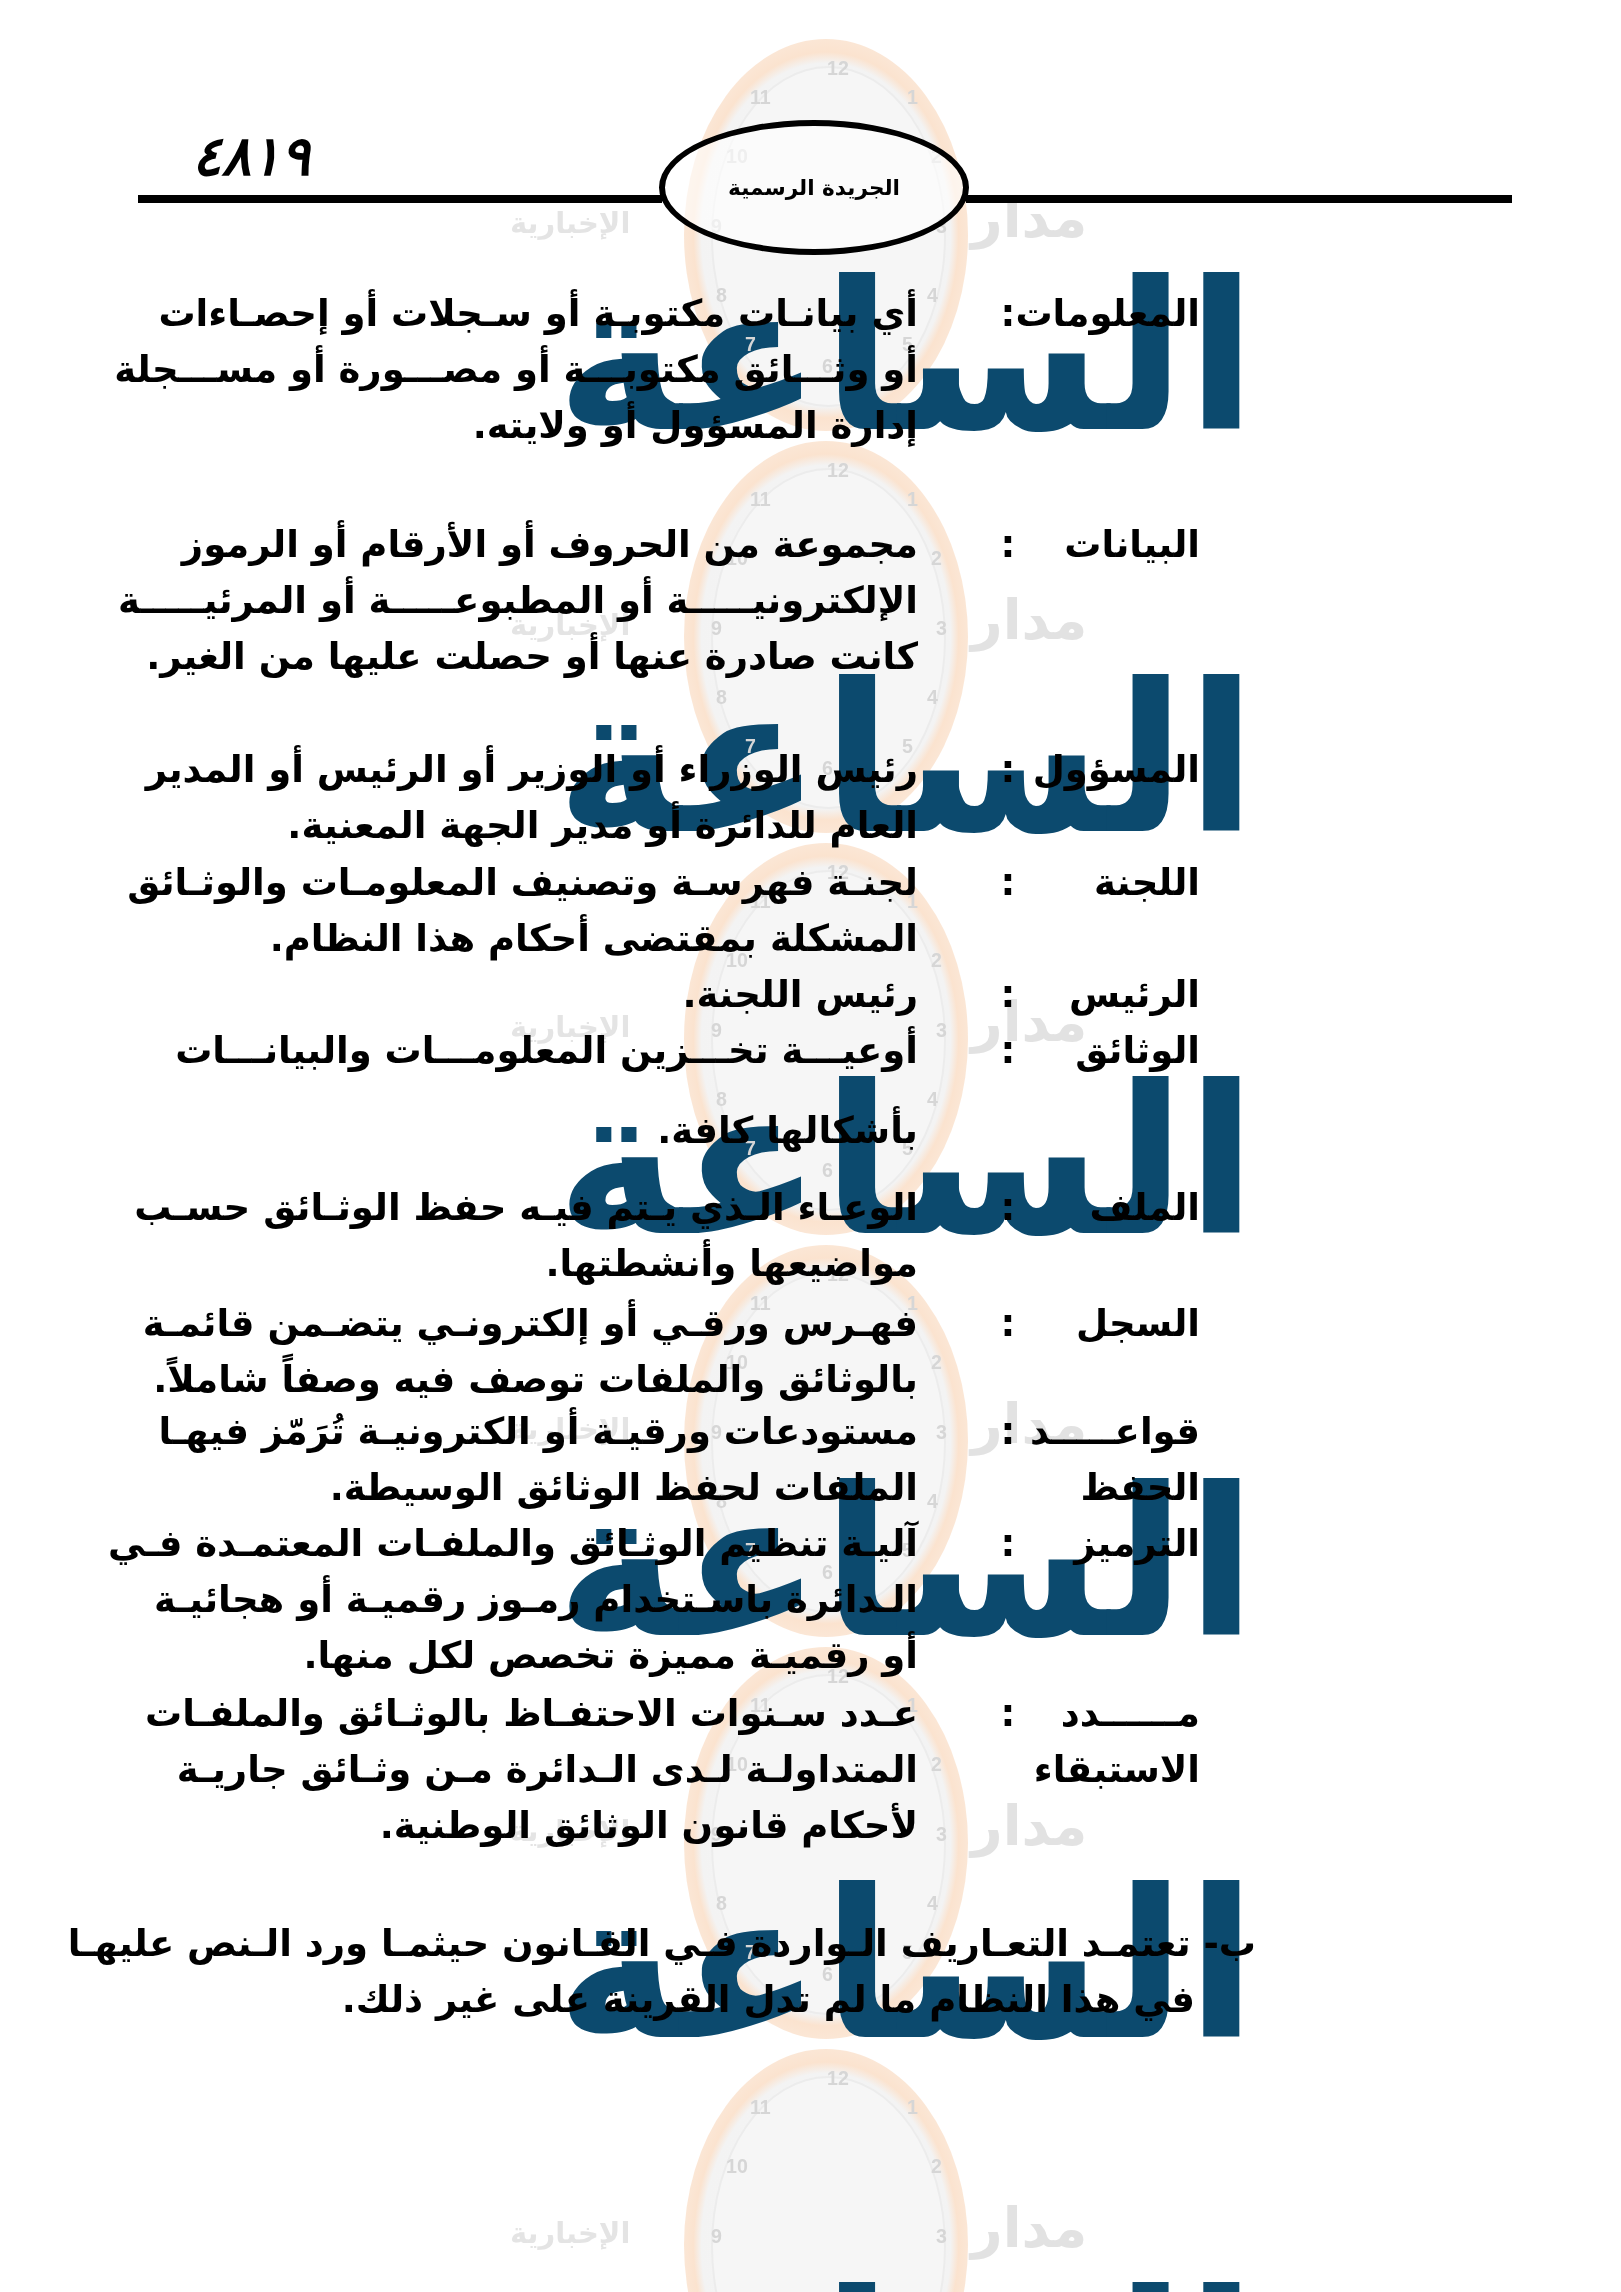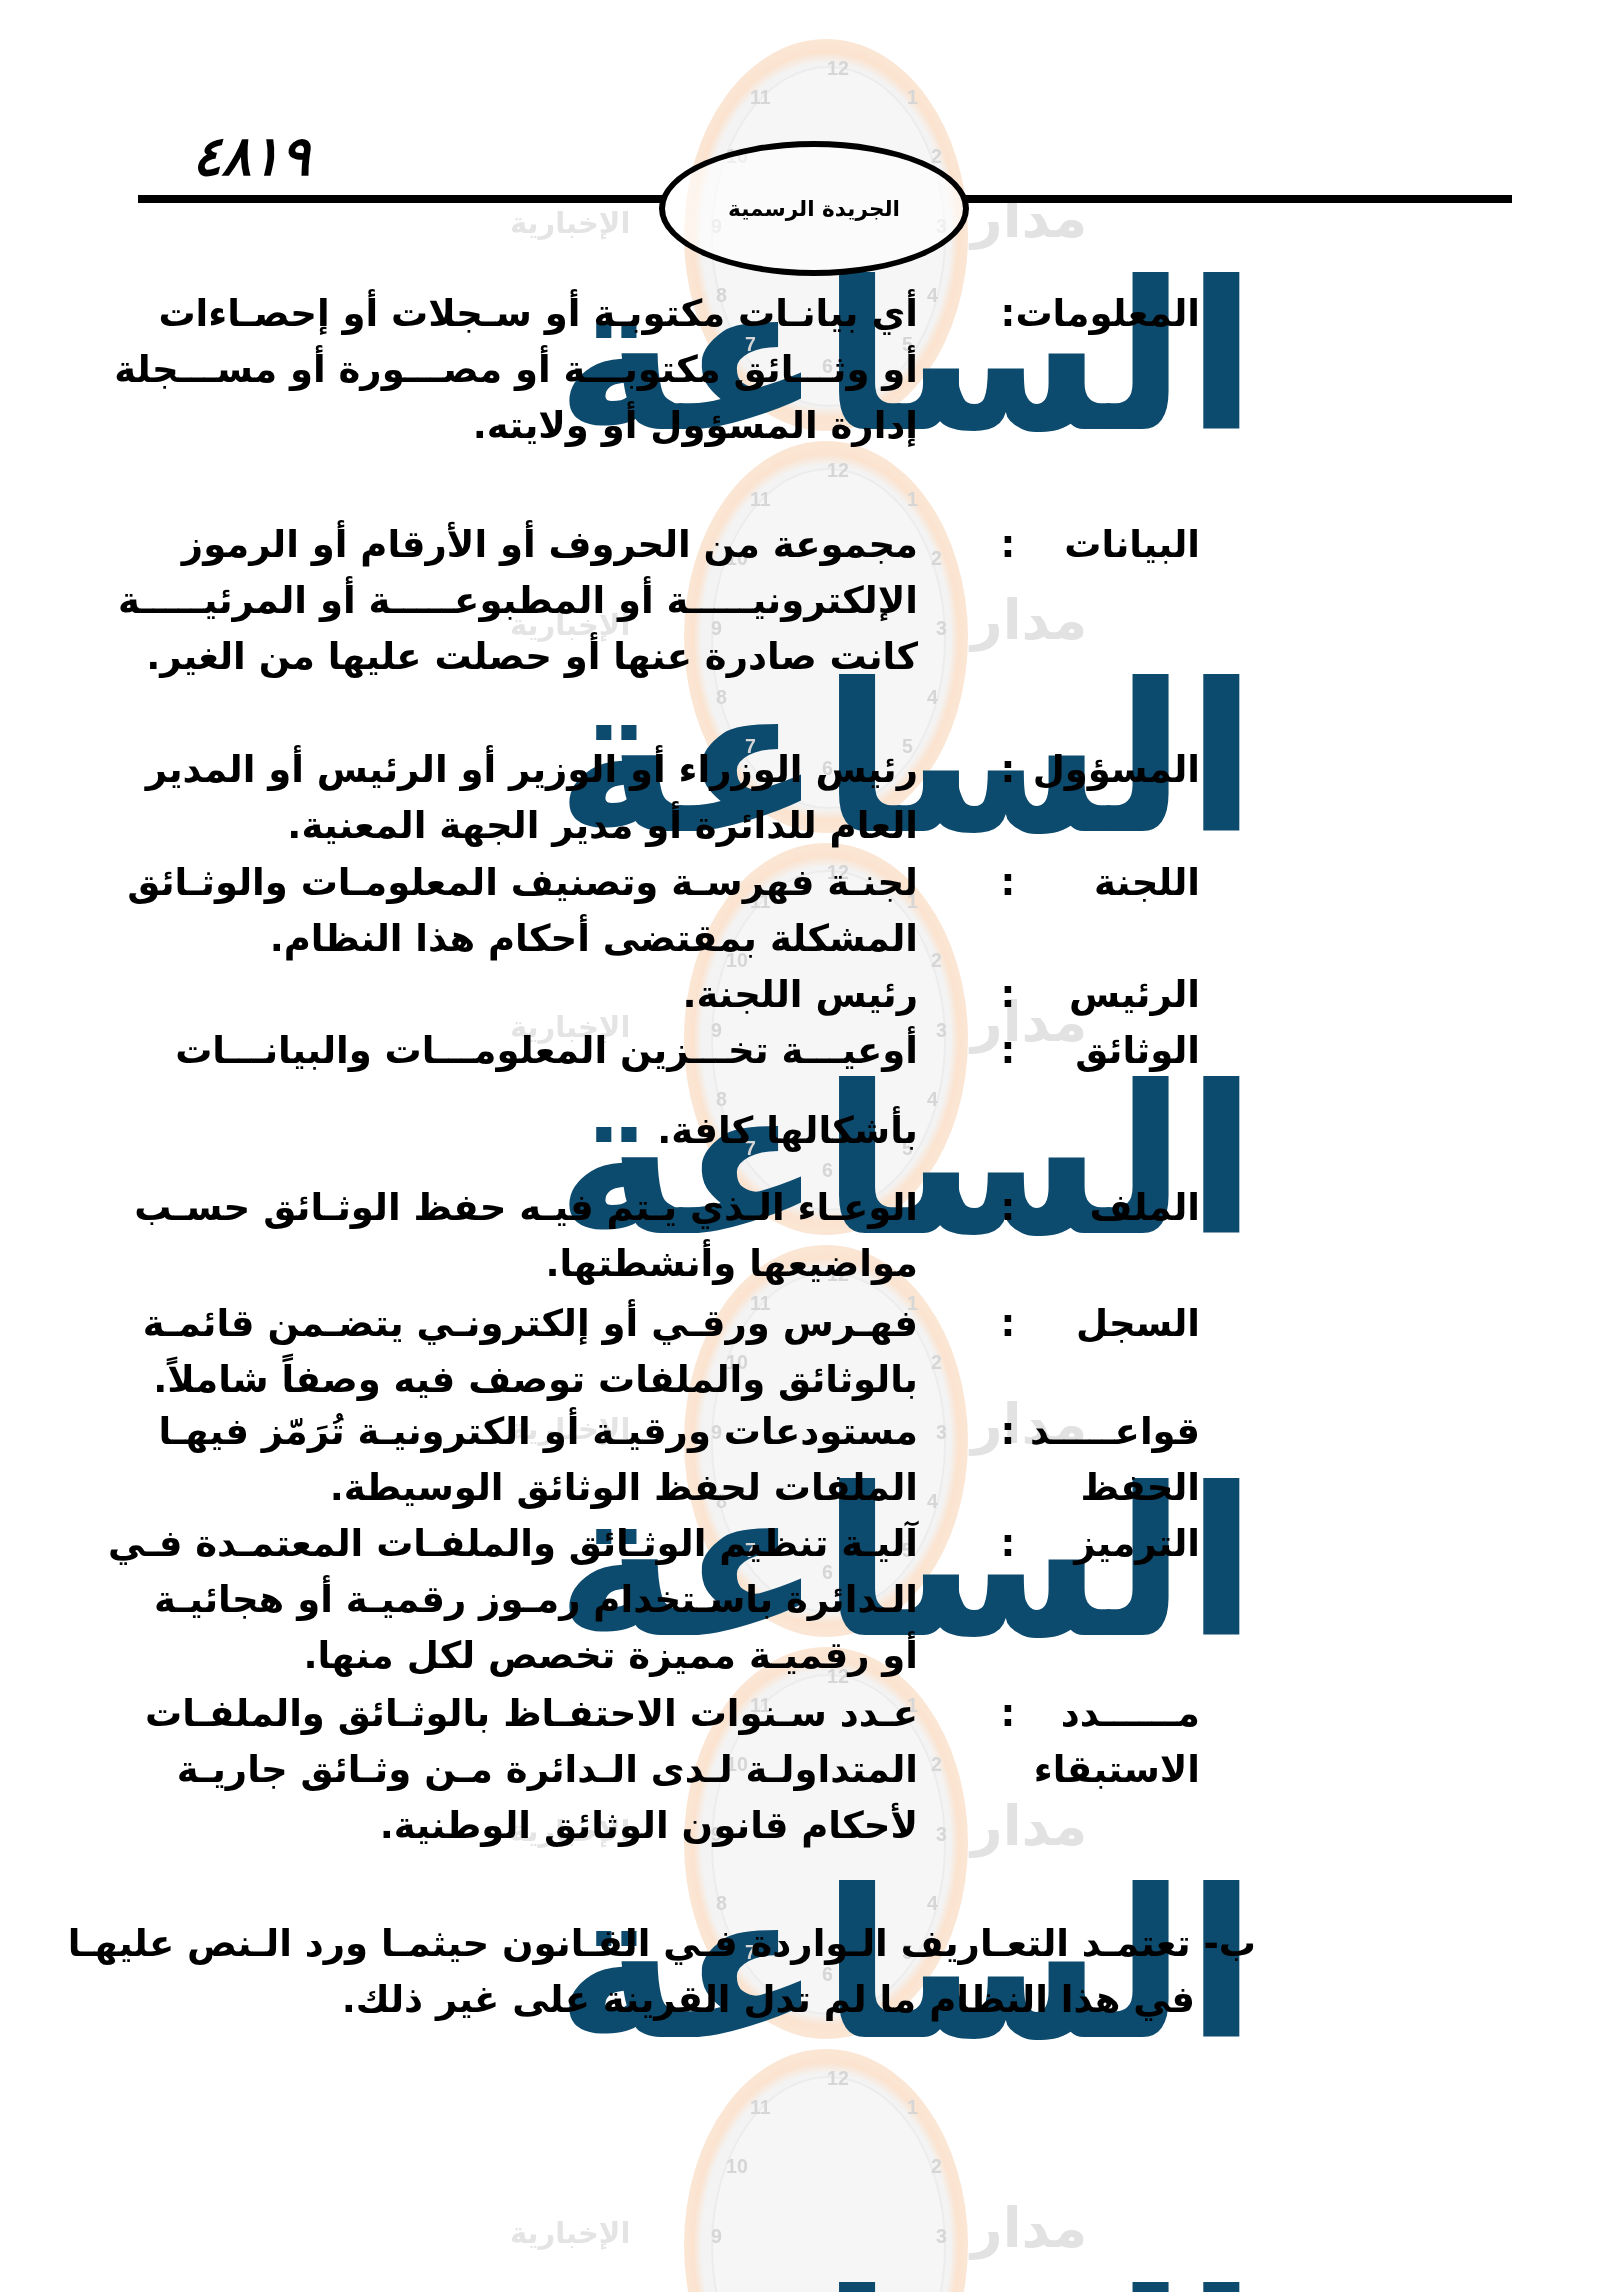--- a/index.html
+++ b/index.html
@@ -16,21 +16,21 @@
   .wm-text-l { position: absolute; left: 0; top: 167px; font-family: "DejaVu Sans", sans-serif; font-weight: bold; font-size: 29px; color: #e4e4e4; }
   .wm-text-r { position: absolute; left: 461px; top: 147px; font-family: "DejaVu Sans", sans-serif; font-weight: bold; font-size: 55px; color: #e2e2e2; }
   .wm-big { position: absolute; left: 46px; top: 216px; font-family: "DejaVu Sans", sans-serif; font-weight: bold; font-size: 206px; line-height: 1; color: #0c4a6e; letter-spacing: -3.9px; }
 
   
   .page-number { position: absolute; left: 192px; top: 125px; font-family: "DejaVu Sans", sans-serif; font-weight: bold;
                  font-size: 55px; line-height: 63px; letter-spacing: 5.9px; direction: rtl; font-style: italic; }
   .rule { position: absolute; top: 195px; height: 7.8px; background: #000; }
   .rule-left { left: 138px; width: 524px; }
   .rule-right { left: 966px; width: 546px; }
-  .masthead { position: absolute; left: 659px; top: 141px; width: 298px; height: 123px; border: 6.9px solid #000;
+  .masthead { position: absolute; left: 659px; top: 120px; width: 298px; height: 123px; border: 6.9px solid #000;
               border-radius: 50%; background: rgba(255,255,255,0.6); display: flex; align-items: center; justify-content: center; text-align: right; }
   .masthead span { font-family: "DejaVu Sans", sans-serif; font-weight: bold; font-size: 21.6px; direction: rtl; }
 
   
   .defs { position: absolute; left: 0; top: 0; width: 1621px; }
   .row { position: absolute; left: 0; width: 1621px; }
   .term { position: absolute; right: 421px; width: 196px; text-align: right; direction: rtl;
           font-weight: bold; font-size: 37px; line-height: 56px; }
   .colon { position: absolute; left: 998px; width: 19.6px; text-align: center; font-weight: bold; font-size: 37px; line-height: 56px; }
   .def { position: absolute; left: 210px; width: 708px; direction: rtl; text-align: justify; text-align-last: right;

